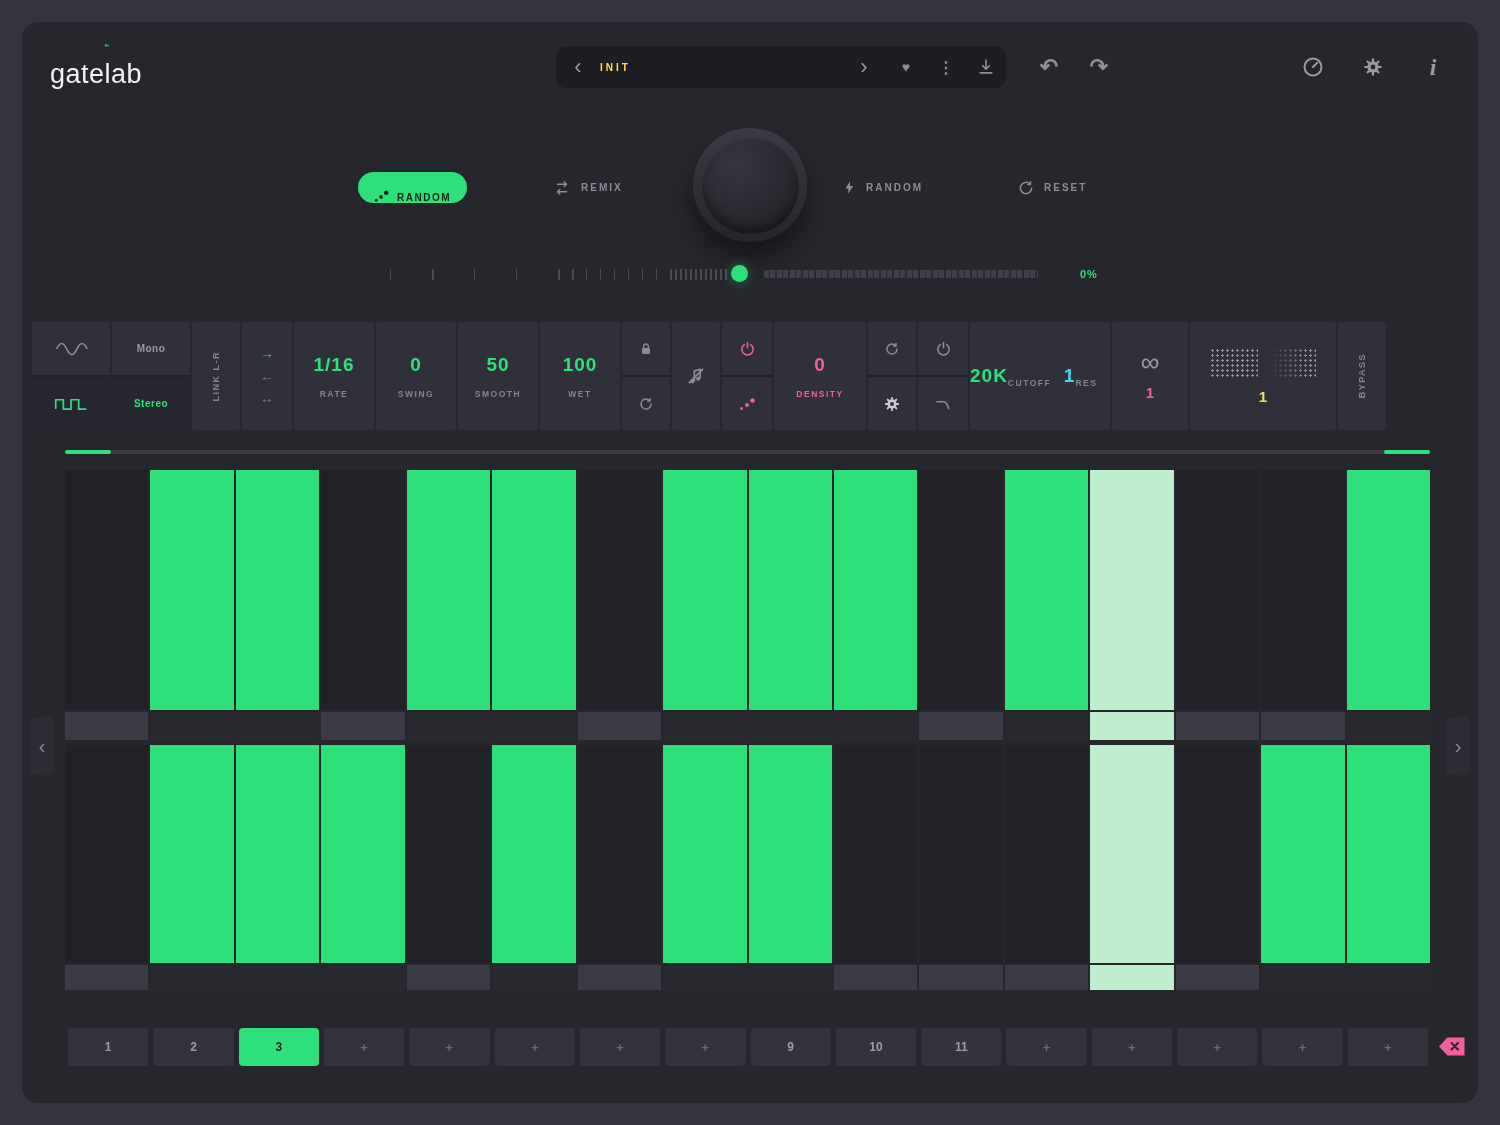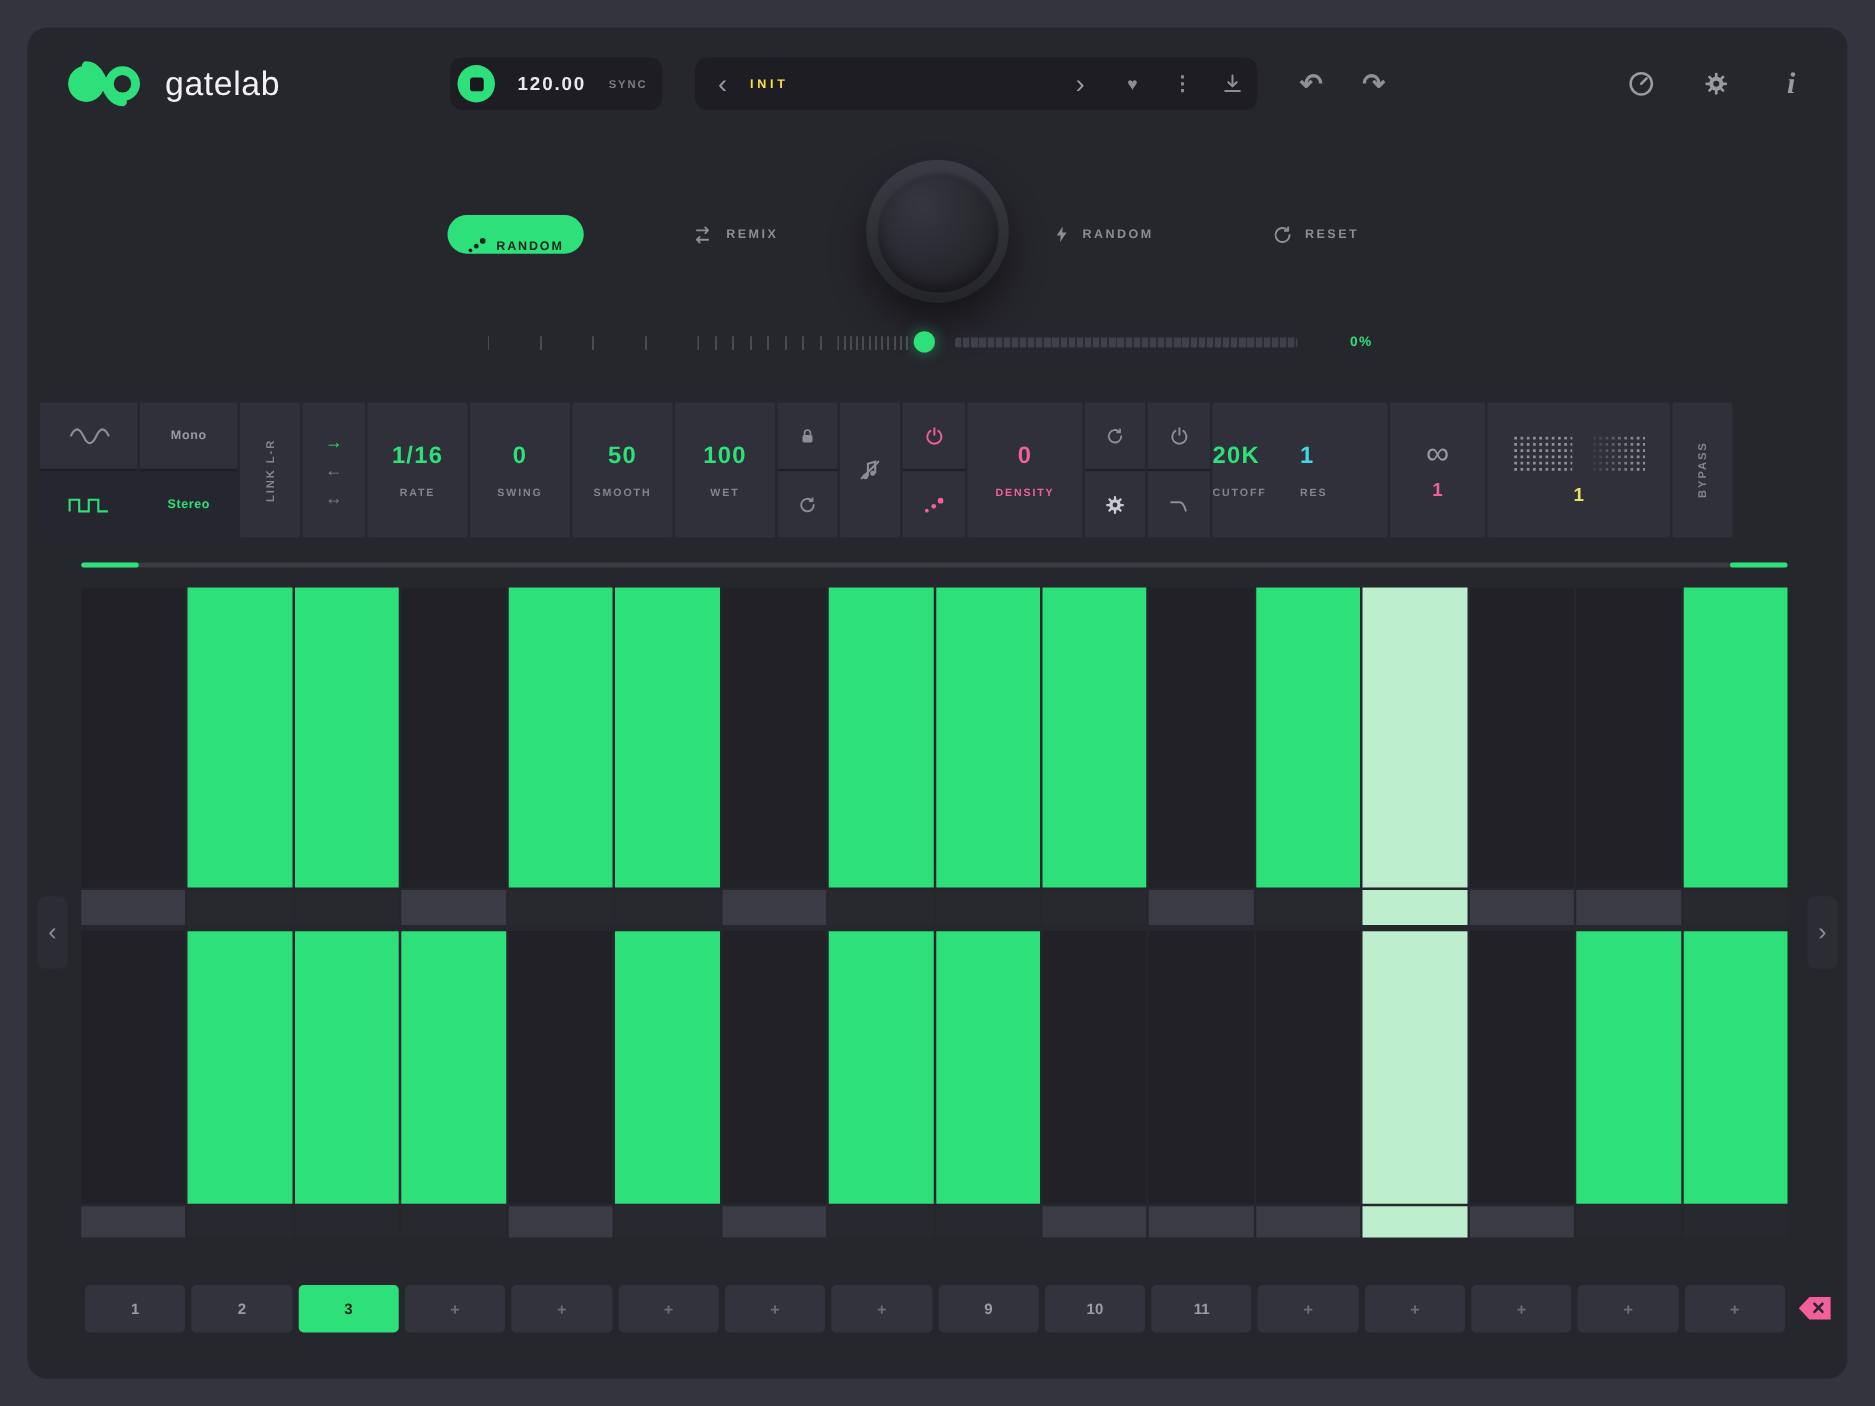--- a/index.html
+++ b/index.html
@@ -6,21 +6,21 @@
   html,body { width:1500px; height:1125px; }
   body { background:#34343e; font-family:"Liberation Sans", sans-serif; overflow:hidden; position:relative; }
   :root {
     --green:#2ee079; --pale:#bdeecd; --pink:#f2609c; --cyan:#41d7e8; --yellow:#e9df6b;
     --panel:#26262d; --cell:#30303a; --cellA:#262630; --txt:#8d8d98; --txtDim:#6e6e79;
     --white:#e9e9ef; --pillbg:#1d1d23;
   }
   .frame { position:absolute; left:22px; top:22px; width:1456px; height:1081px; background:var(--panel); border-radius:16px; }
 
   
-  .logo { position:absolute; left:28px; top:22px; height:46px; display:flex; align-items:center; gap:12px; }
+  .logo { position:absolute; left:28px; top:22px; height:46px; display:flex; align-items:flex-end; gap:12px;flex-direction:column; }
   .logo-text { font-size:27px; color:#f2f2f6; font-weight:500; letter-spacing:.5px; }
 
   .transport { position:absolute; left:338px; top:24px; width:170px; height:42px; background:var(--pillbg);
     border-radius:10px; display:flex; align-items:center; padding:0 12px 0 6px; gap:8px; }
   .stop-btn { width:30px; height:30px; border-radius:50%; background:var(--green); display:flex; align-items:center; justify-content:center; cursor:pointer; }
   .stop-square { width:11px; height:11px; border-radius:2.5px; background:#17171d; }
   .bpm { flex:1; text-align:center; color:var(--white); font-weight:bold; font-size:15px; letter-spacing:1.5px; }
   .sync { color:#7e7e89; font-size:9px; font-weight:bold; letter-spacing:1.5px; cursor:pointer; }
 
   .preset { position:absolute; left:534px; top:24px; width:450px; height:42px; background:var(--pillbg); border-radius:10px; display:flex; align-items:center; }
@@ -70,21 +70,21 @@
   .val { font-size:19px; font-weight:bold; letter-spacing:1px; color:var(--green); }
   .val.pink{ color:var(--pink);} .val.cyan{ color:var(--cyan);}
   .lbl { font-size:8.5px; font-weight:bold; letter-spacing:1.5px; color:#84848e; margin-top:13px; }
   .lbl.pink{ color:var(--pink);}
   .vert { writing-mode:vertical-rl; transform:rotate(180deg); font-size:9px; font-weight:bold; letter-spacing:1.5px; color:#84848e; }
   .chan-lbl { font-size:10px; font-weight:bold; letter-spacing:.5px; color:#9a9aa4; }
   .chan-lbl.on { color:var(--green); }
   .dir-arrow { font-size:14px; font-weight:bold; color:#7d7d88; line-height:1.2; }
   .dir-arrow.on { color:var(--green); }
   .subcols { flex-direction:row; }
-  .subcol { flex:1; height:100%; display:flex; flex-direction:column; justify-content:center; }
+  .subcol { flex:1; height:100%; display:flex; align-items:center; justify-content:center; }
   .inf-glyph { font-size:26px; color:#9a9aa4; line-height:.9; }
   .small-val { font-size:15px; font-weight:bold; margin-top:10px; }
   .small-val.pink{ color:var(--pink);} .small-val.yellow{ color:var(--yellow);}
   .tex-row { display:flex; gap:10px; }
   .texture-box { width:48px; height:30px; border-radius:2px;
     background-image:radial-gradient(#90909a 1.1px, transparent 1.2px); background-size:5px 5px; }
   .texture-box.fade { -webkit-mask-image:linear-gradient(270deg,#000 15%,transparent 95%); mask-image:linear-gradient(270deg,#000 15%,transparent 95%); }
 
   
   .range-bar { position:absolute; left:43px; top:428px; width:1365px; height:4px; background:#3a3a43; border-radius:2px; }
@@ -124,27 +124,20 @@
 
   <div class="logo">
     <svg width="70" height="40" viewBox="0 0 70 40">
       <circle cx="19" cy="20" r="14.5" fill="#2ee079"></circle>
       <circle cx="48" cy="20" r="10.5" fill="none" stroke="#2ee079" stroke-width="7"></circle>
       <path d="M19 5.5 C34 5.5 33 34.5 48 34.5" fill="none" stroke="#2ee079" stroke-width="7" stroke-linecap="round"></path>
     </svg>
     <span class="logo-text">gatelab</span>
   </div>
 
-  <div class="transport">
-    <div class="stop-btn">
-      <div class="stop-square"></div>
-    </div>
-    <span class="bpm">120.00</span>
-    <span class="sync">SYNC</span>
-  </div>
 
   <div class="preset">
     <div class="nav">
       <span>‹</span>
     </div>
     <span class="preset-name">INIT</span>
     <div class="nav">
       <span>›</span>
     </div>
     <div class="ico">

